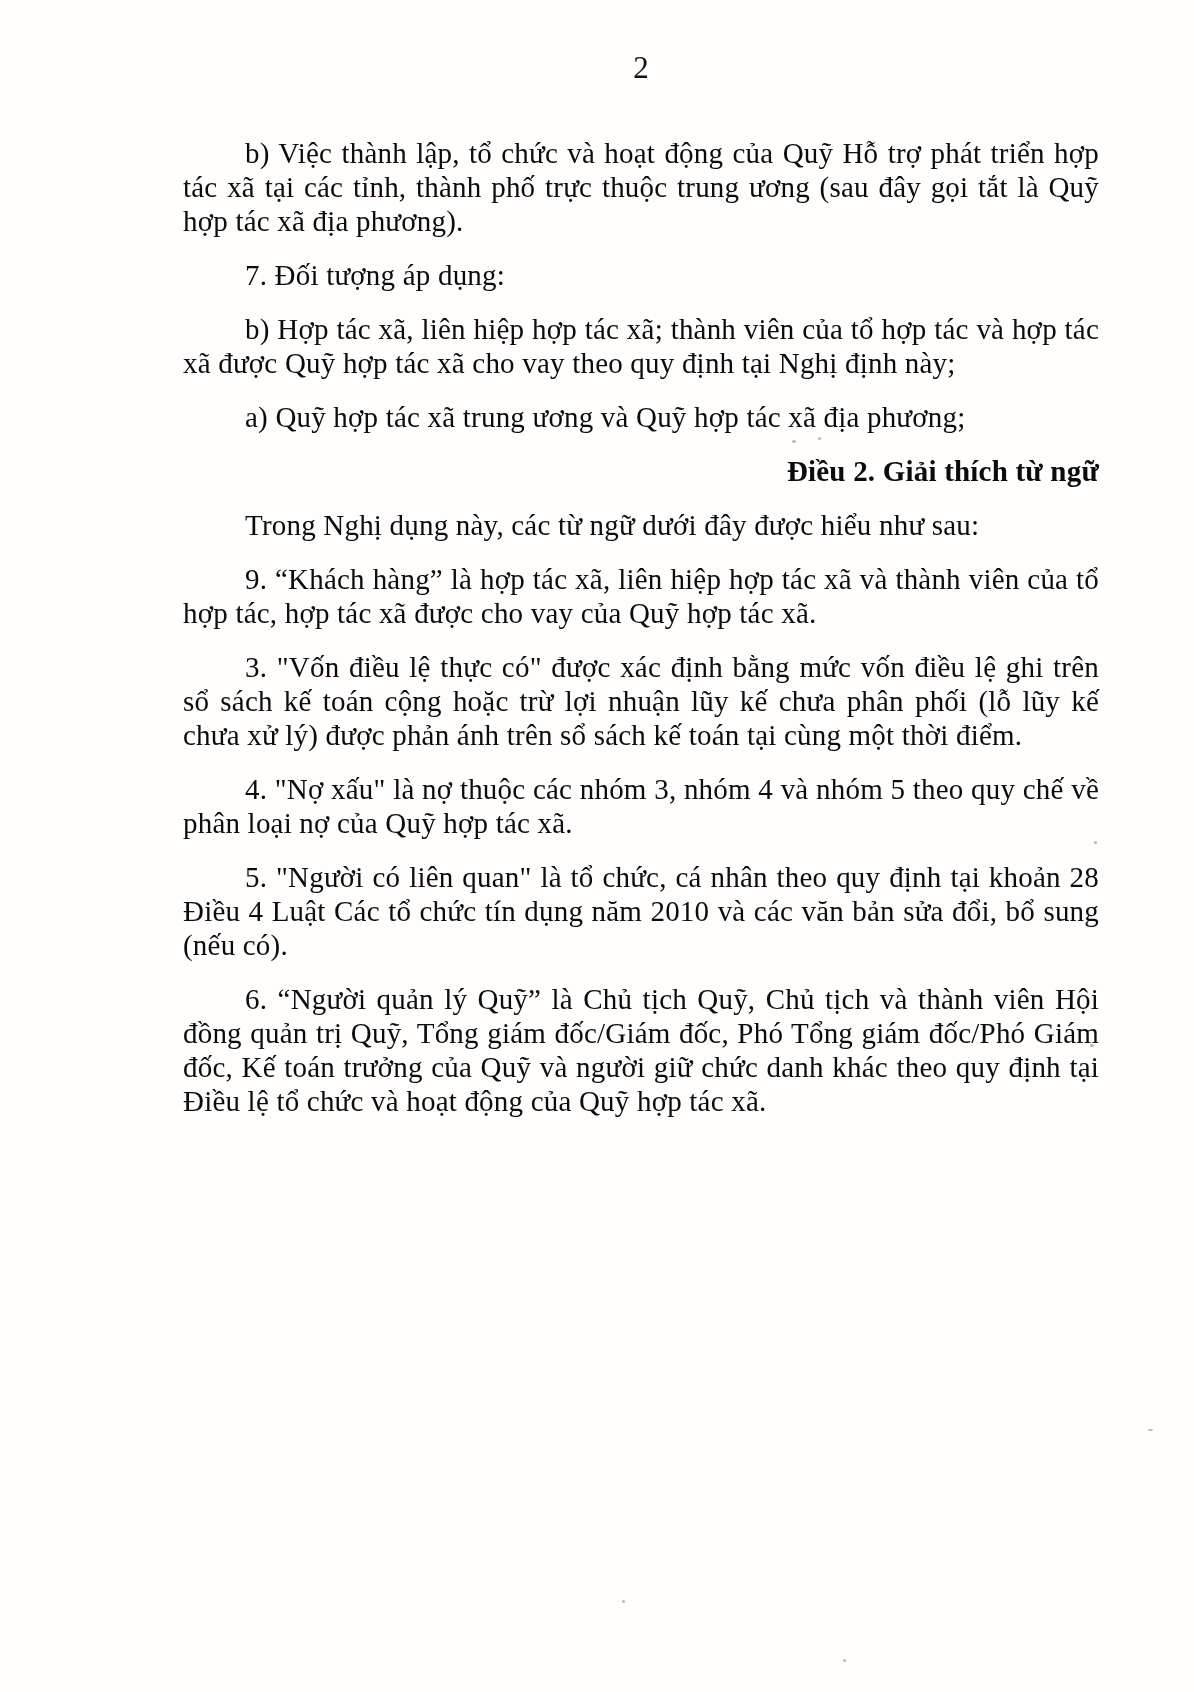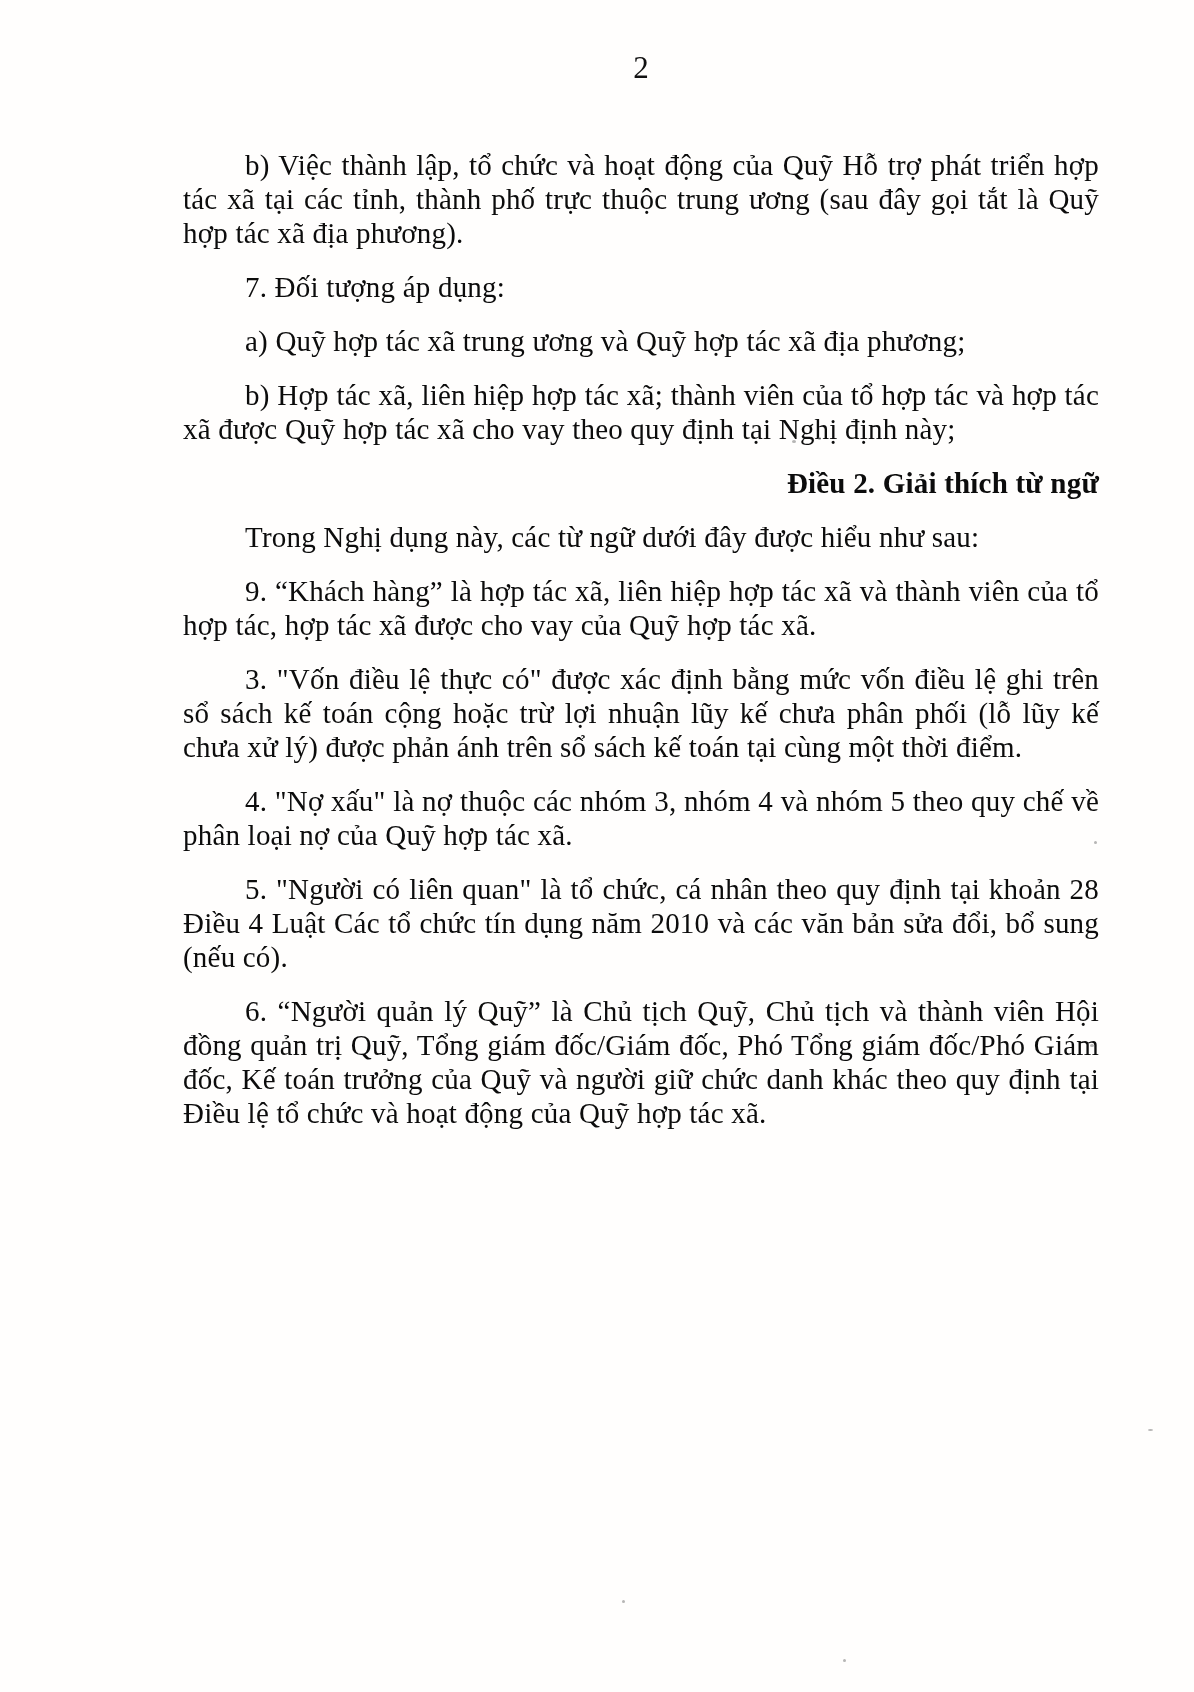--- a/index.html
+++ b/index.html
@@ -30,21 +30,21 @@
     position: absolute;
     left: 183px;
     top: 136px;
     width: 916px;
     font-size: 29px;
     line-height: 34px;
     text-align: justify;
     letter-spacing: 0.2px;
   }
   .content p {
-    margin: 12px 0 20px 0;
+    margin: 0 0 20px 0;
     text-indent: 62px;
   }
   .content p.heading {
     font-weight: bold;
     text-align: right;
   }
   
   .speck {
     position: absolute;
     background: #7a7a7a;
@@ -62,22 +62,22 @@
 </head>
 <body>
 
 <div class="page">
 
   <div class="page-number">2</div>
 
   <div class="content">
     <p>b) Việc thành lập, tổ chức và hoạt động của Quỹ Hỗ trợ phát triển hợp tác xã tại các tỉnh, thành phố trực thuộc trung ương (sau đây gọi tắt là Quỹ hợp tác xã địa phương).</p>
     <p>7. Đối tượng áp dụng:</p>
+    <p>b) Hợp tác xã, liên hiệp hợp tác xã; thành viên của tổ hợp tác và hợp tác xã được Quỹ hợp tác xã cho vay theo quy định tại Nghị định này;</p>
     <p>a) Quỹ hợp tác xã trung ương và Quỹ hợp tác xã địa phương;</p>
-    <p>b) Hợp tác xã, liên hiệp hợp tác xã; thành viên của tổ hợp tác và hợp tác xã được Quỹ hợp tác xã cho vay theo quy định tại Nghị định này;</p>
     <p class="heading">Điều 2. Giải thích từ ngữ</p>
     <p>Trong Nghị dụng này, các từ ngữ dưới đây được hiểu như sau:</p>
     <p>9. “Khách hàng” là hợp tác xã, liên hiệp hợp tác xã và thành viên của tổ hợp tác, hợp tác xã được cho vay của Quỹ hợp tác xã.</p>
     <p>3. "Vốn điều lệ thực có" được xác định bằng mức vốn điều lệ ghi trên sổ sách kế toán cộng hoặc trừ lợi nhuận lũy kế chưa phân phối (lỗ lũy kế chưa xử lý) được phản ánh trên sổ sách kế toán tại cùng một thời điểm.</p>
     <p>4. "Nợ xấu" là nợ thuộc các nhóm 3, nhóm 4 và nhóm 5 theo quy chế về phân loại nợ của Quỹ hợp tác xã.</p>
     <p>5. "Người có liên quan" là tổ chức, cá nhân theo quy định tại khoản 28 Điều 4 Luật Các tổ chức tín dụng năm 2010 và các văn bản sửa đổi, bổ sung (nếu có).</p>
     <p>6. “Người quản lý Quỹ” là Chủ tịch Quỹ, Chủ tịch và thành viên Hội đồng quản trị Quỹ, Tổng giám đốc/Giám đốc, Phó Tổng giám đốc/Phó Giám đốc, Kế toán trưởng của Quỹ và người giữ chức danh khác theo quy định tại Điều lệ tổ chức và hoạt động của Quỹ hợp tác xã.</p>
   </div>
 
   <span class="speck s1"></span>

